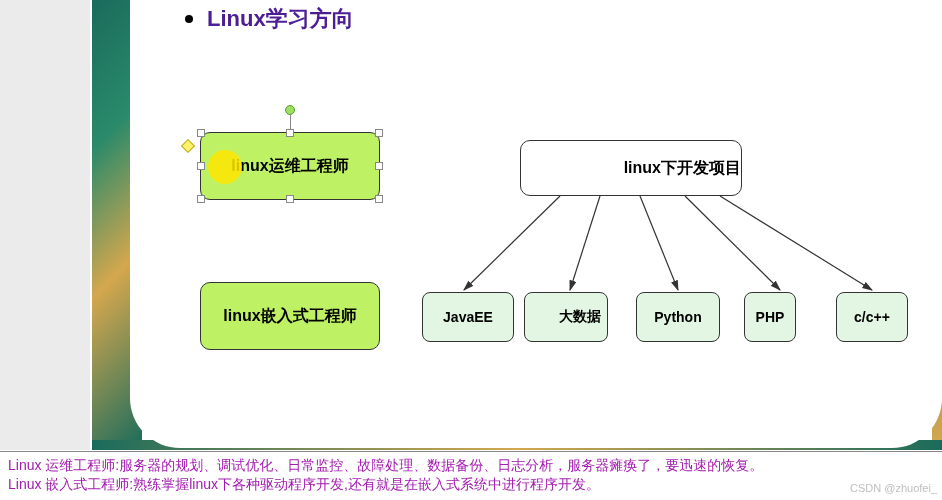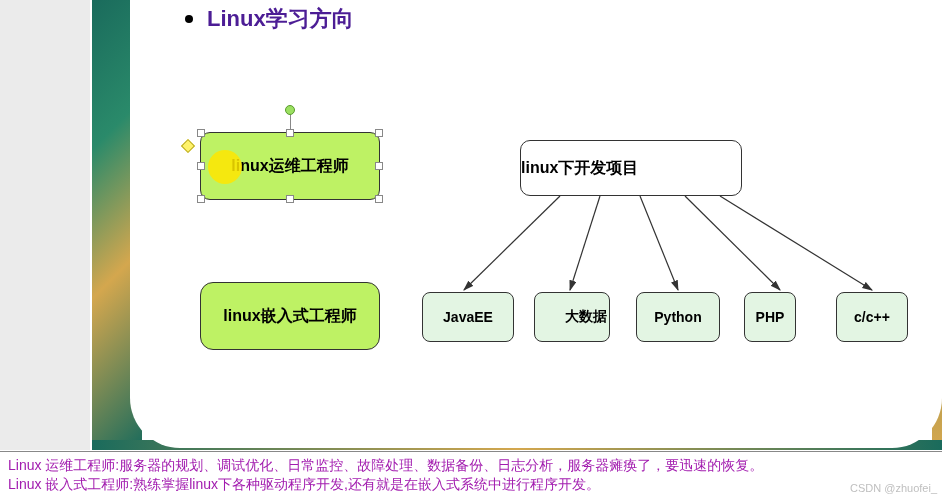--- a/index.html
+++ b/index.html
@@ -22,27 +22,27 @@
   .selected-box { left: 70px; top: 132px; width: 180px; height: 68px; }
   .sel-handle { position: absolute; width: 8px; height: 8px; background: #fff; border: 1px solid #888; }
   .sel-handle.tl { left: -4px; top: -4px; } .sel-handle.tm { left: calc(50% - 4px); top: -4px; } .sel-handle.tr { right: -4px; top: -4px; }
   .sel-handle.ml { left: -4px; top: calc(50% - 4px); } .sel-handle.mr { right: -4px; top: calc(50% - 4px); }
   .sel-handle.bl { left: -4px; bottom: -4px; } .sel-handle.bm { left: calc(50% - 4px); bottom: -4px; } .sel-handle.br { right: -4px; bottom: -4px; }
   .rotate-handle { position: absolute; left: calc(50% - 5px); top: -28px; width: 10px; height: 10px; background: #9be061; border: 1px solid #5a9b2e; border-radius: 50%; }
   .rotate-line { position: absolute; left: calc(50% - 0.5px); top: -18px; width: 1px; height: 14px; background: #888; }
   .adjust-handle { position: absolute; left: -18px; top: 8px; width: 10px; height: 10px; background: #fff36b; border: 1px solid #b8a820; transform: rotate(45deg); }
   .cursor-highlight { position: absolute; left: 78px; top: 150px; width: 34px; height: 34px; background: rgba(255,230,0,0.85); border-radius: 50%; z-index: 5; }
   
-  .embed-box { left: 70px; top: 282px; width: 180px; height: 68px; border-radius: 13px; }
+  .embed-box { left: 70px; top: 282px; width: 180px; height: 68px; }
   
-  .dev-box { position: absolute; left: 390px; top: 140px; width: 222px; height: 56px; background: #fff; border: 1.5px solid #333; border-radius: 10px; display: flex; align-items: center; justify-content: flex-start; font-weight: bold; font-size: 16px; }
+  .dev-box { position: absolute; left: 390px; top: 140px; width: 222px; height: 56px; background: #fff; border: 1.5px solid #333; border-radius: 10px; display: flex; align-items: center; justify-content: flex-end; font-weight: bold; font-size: 16px; }
   
   .child-box { position: absolute; top: 292px; height: 50px; background: #e3f5e3; border: 1.5px solid #333; border-radius: 8px; display: flex; align-items: center; justify-content: center; font-weight: bold; font-size: 14px; }
   .c1 { left: 292px; width: 92px; }
-  .c2 { left: 404px; width: 76px; padding-left: 28px; }
+  .c2 { left: 394px; width: 84px; padding-left: 28px; }
   .c3 { left: 506px; width: 84px; }
   .c4 { left: 614px; width: 52px; }
   .c5 { left: 706px; width: 72px; }
   
   svg.arrows { position: absolute; left: 0; top: 0; width: 812px; height: 448px; pointer-events: none; }
   
   .footer-text { position: absolute; left: 0; bottom: 6px; width: 942px; padding: 4px 8px 0 8px; border-top: 1px solid #888; font-size: 14px; line-height: 1.35; color: #a21caf; background: #fff; }
   .watermark { position: absolute; right: 5px; bottom: 6px; font-size: 11px; color: #bfbfbf; }
   .cut-icon { position: absolute; right: 2px; top: 380px; width: 20px; height: 24px; border: 2px solid #3aa13a; background: #fff; }
 </style>

